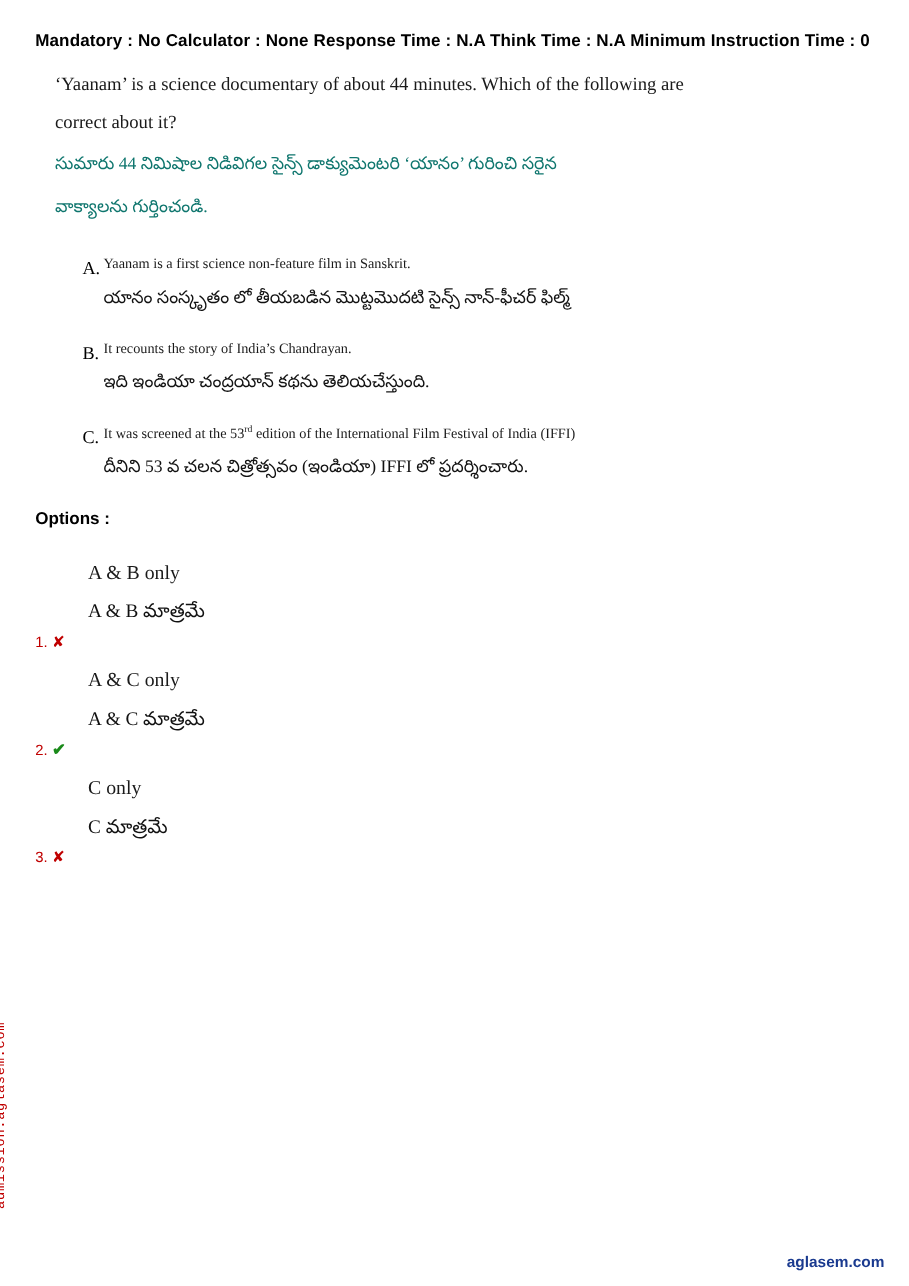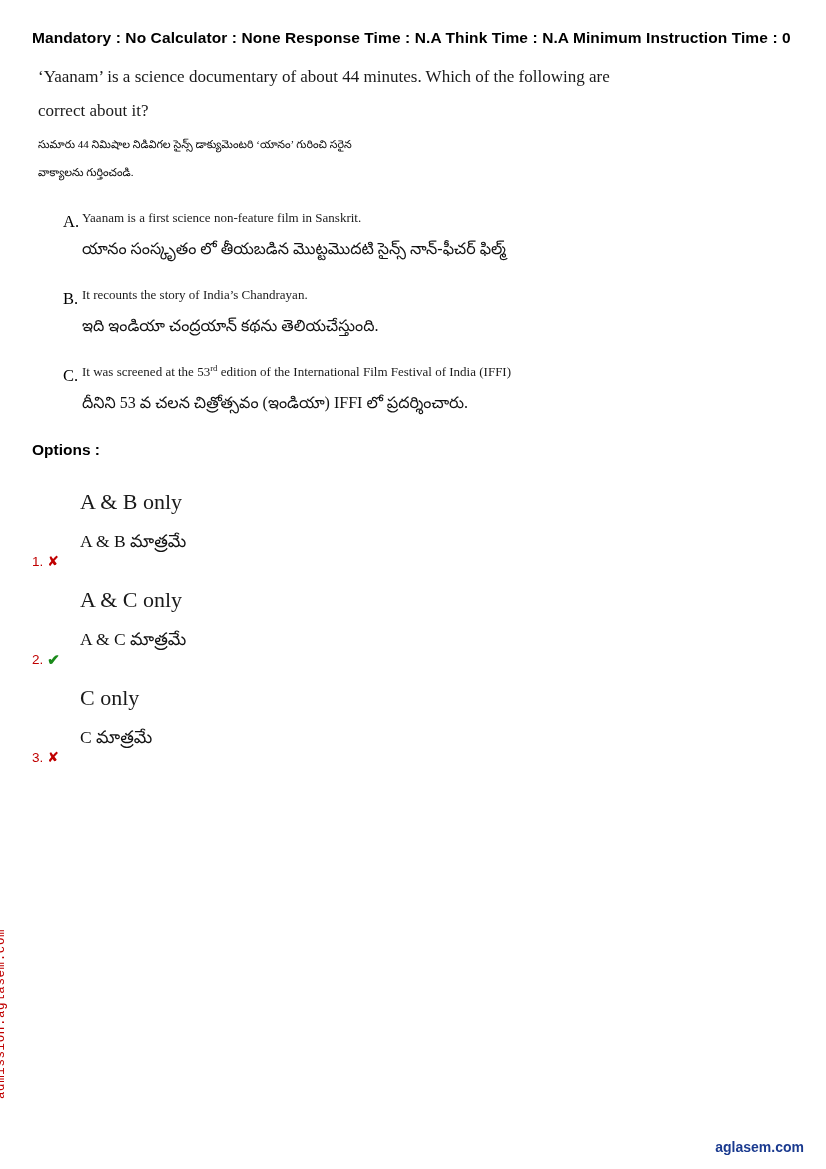--- a/index.html
+++ b/index.html
@@ -26,33 +26,33 @@
     font-family: "Liberation Sans", sans-serif;
     font-weight: bold;
     font-size: 15.5px;
     line-height: 1.55;
     letter-spacing: 0.1px;
     color: #000;
     margin: 0 0 10px 0;
     max-width: 780px;
   }
   .qblock {
-    margin-left: 6px;
+    margin-left: 18px;
     margin-right: 30px;
   }
   .q-en {
     font-size: 17px;
     line-height: 2.0;
     color: #1a1a1a;
     max-width: 580px;
   }
   .q-te {
-    font-size: 11px;
+    font-size: 16px;
     line-height: 2.2;
-    color: #000000;
+    color: #0f766e;
     max-width: 620px;
     margin-top: 4px;
   }
   .options-list {
     margin: 22px 0 0 0;
     padding: 0;
     list-style: none;
   }
   .opt-row {
     display: flex;
@@ -127,21 +127,21 @@
     color: #1a8a1a;
     font-size: 15px;
     line-height: 1;
     font-weight: bold;
   }
   .ans-text {
     margin-left: 48px;
     padding-top: 4px;
   }
   .ans-en {
-    font-size: 22px;
+    font-size: 18px;
     line-height: 1.9;
     color: #1a1a1a;
   }
   .ans-te {
     font-size: 17.5px;
     line-height: 1.9;
     color: #111;
     margin-top: 2px;
   }
   .watermark-side {

